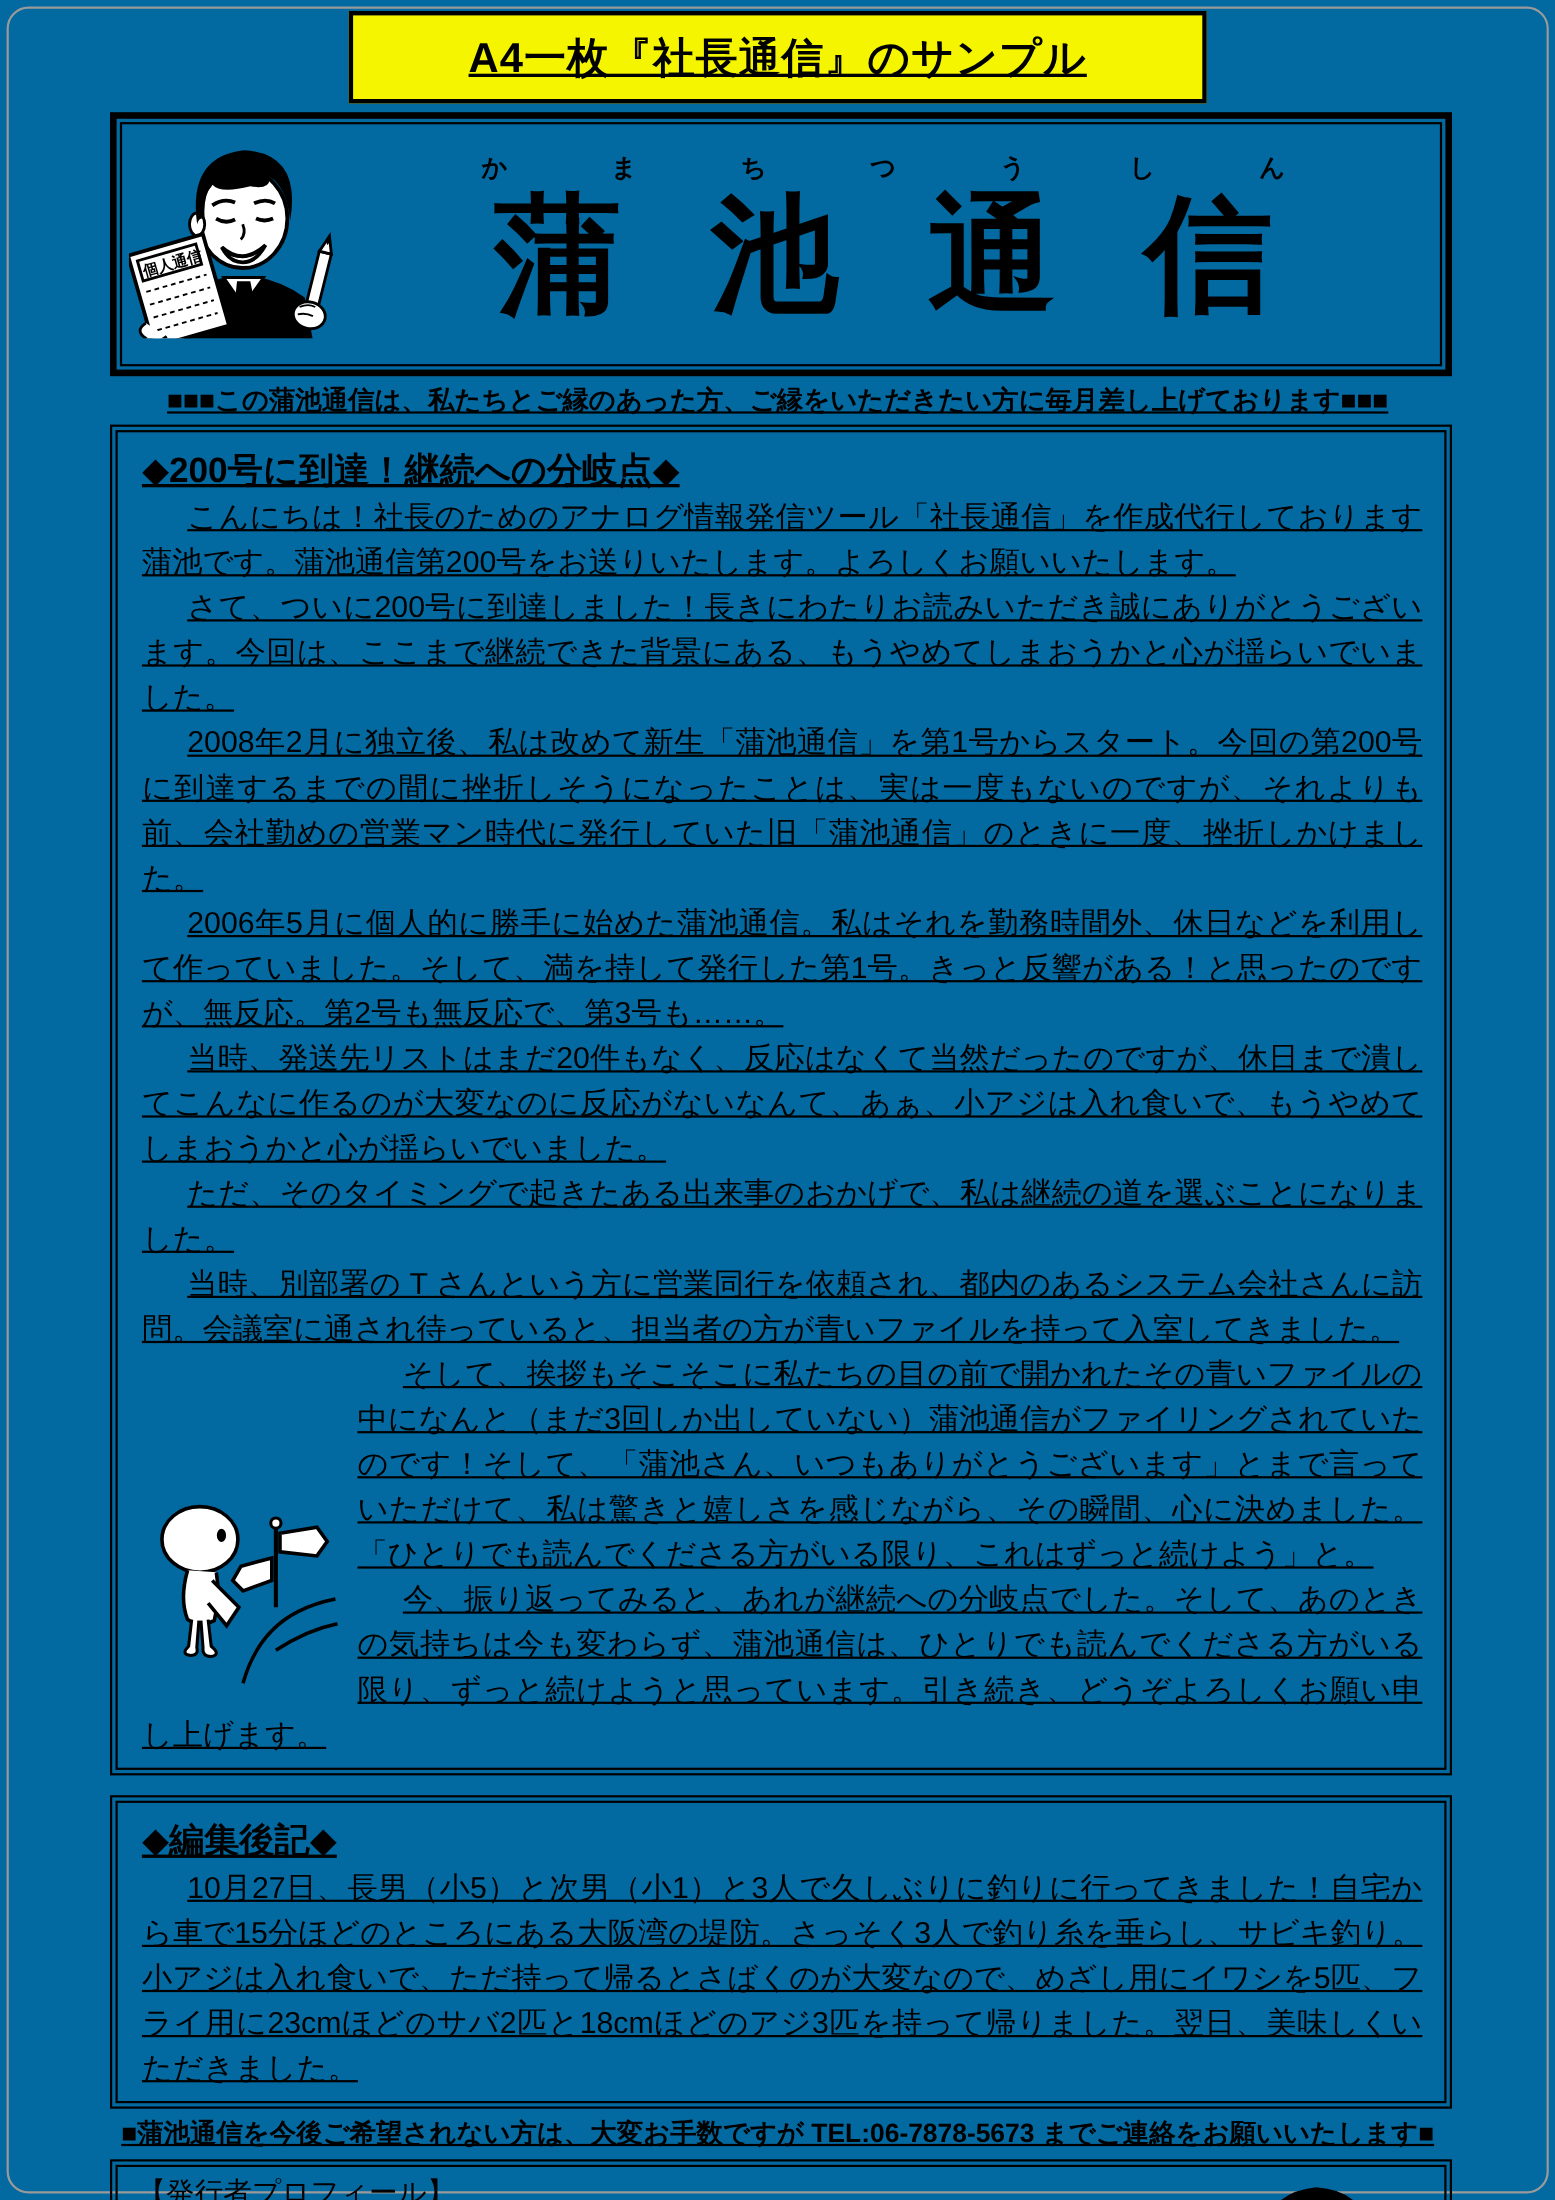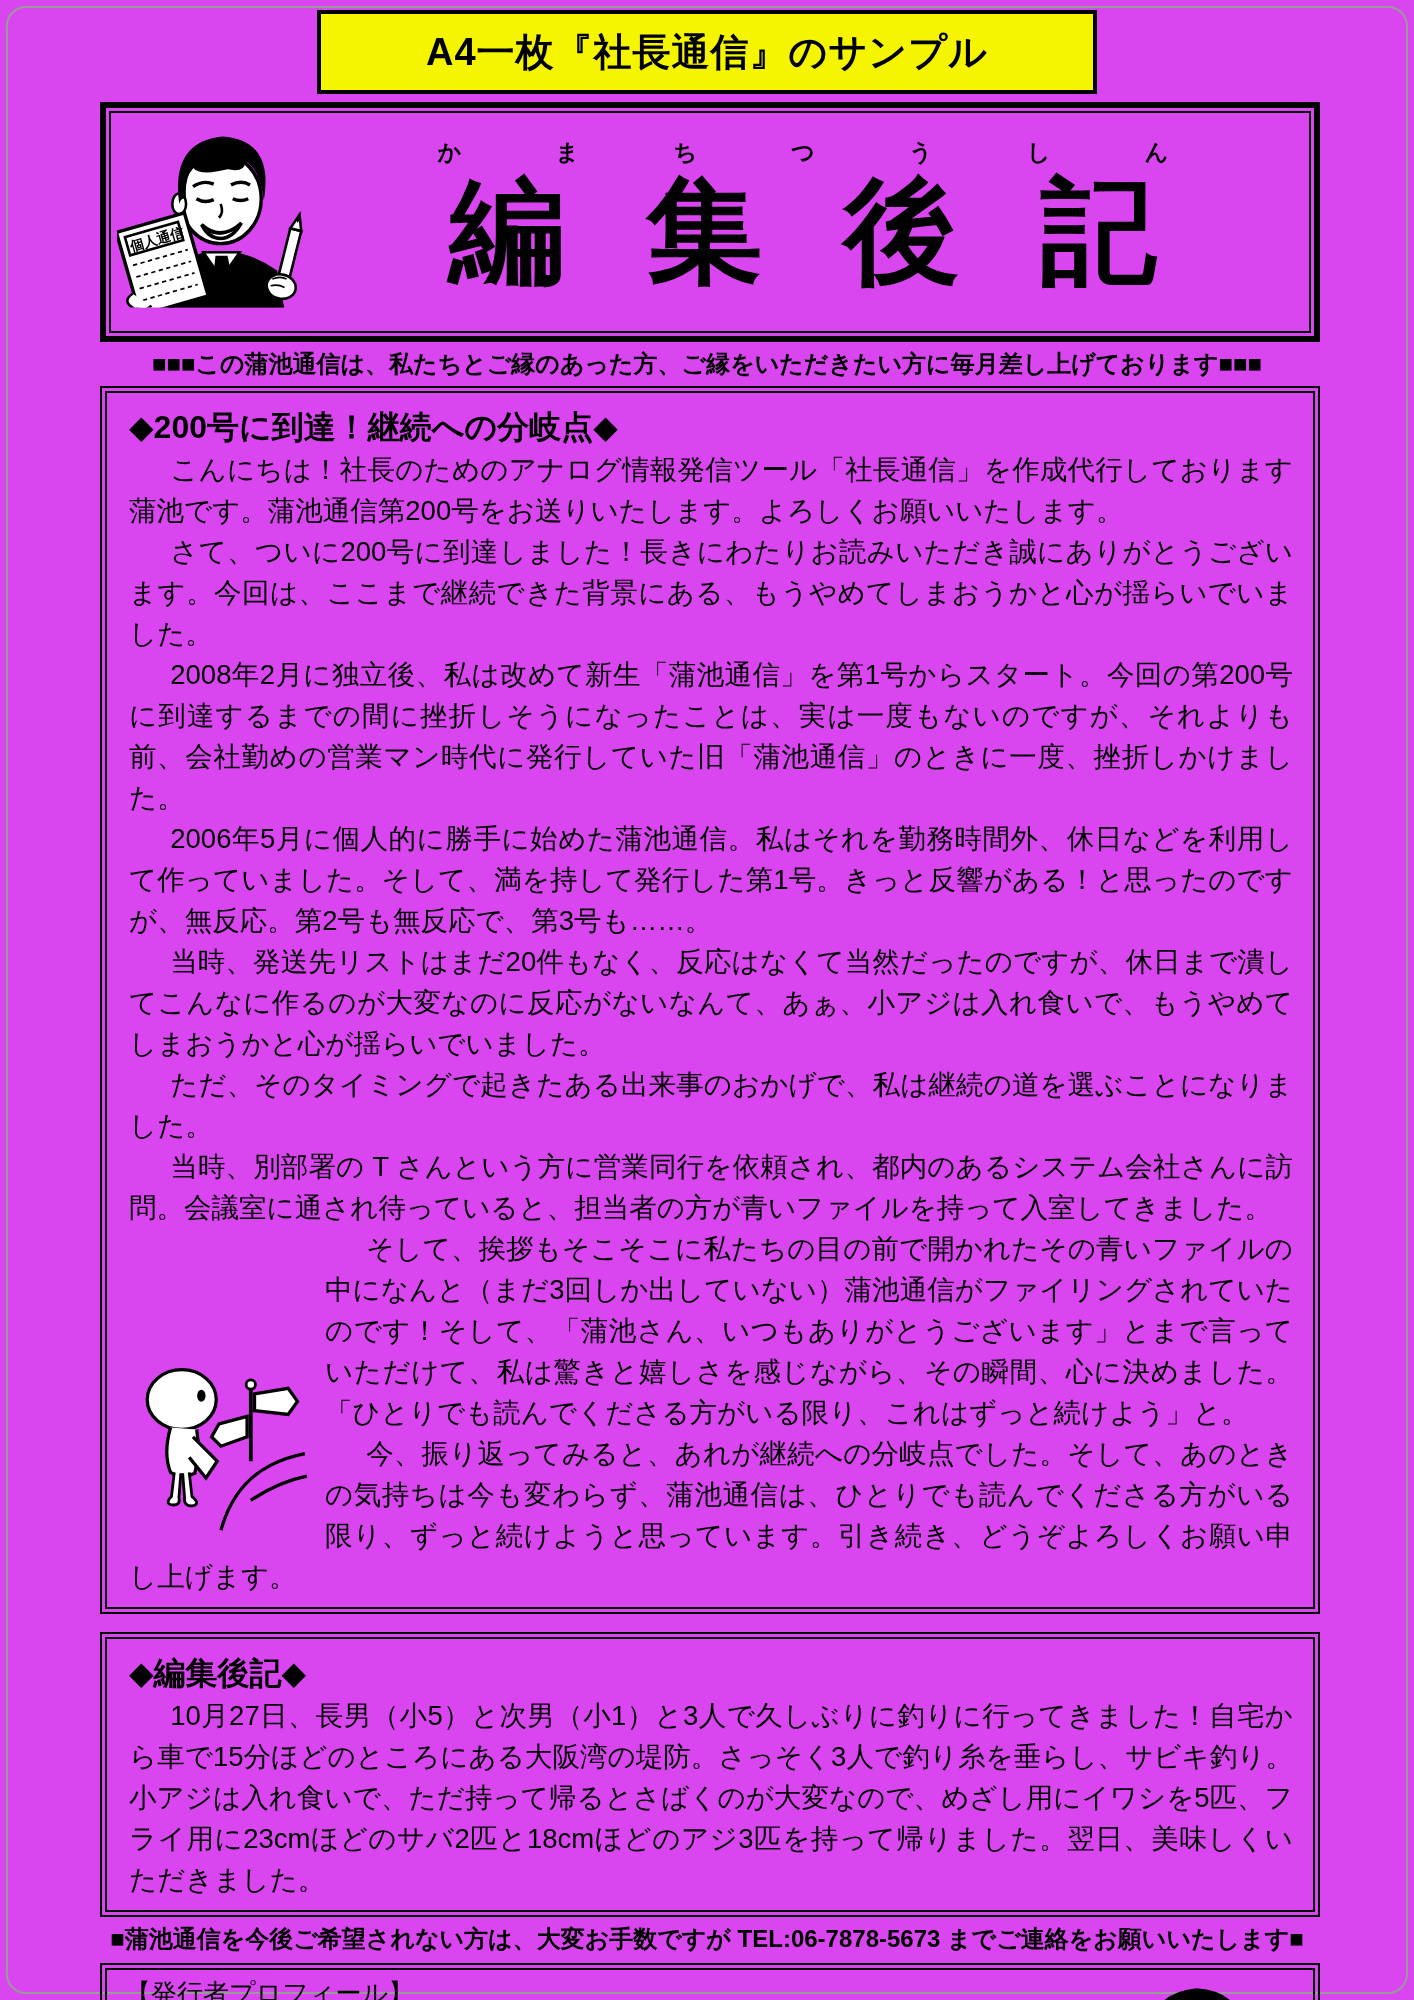--- a/index.html
+++ b/index.html
@@ -1,17 +1,17 @@
 <!DOCTYPE html>
 <html lang="ja"><head>
 <meta charset="utf-8">
 <style>
   html,body{margin:0;padding:0;background:#fff;}
   body{font-family:"Liberation Sans","DejaVu Sans",sans-serif;color:#000;}
-  .page{position:relative;width:1414px;height:2000px;background:#d946ef;overflow:hidden;}
+  .page{position:relative;width:1414px;height:2000px;background:#0369a1;overflow:hidden;text-decoration:underline;}
   .page-border{position:absolute;inset:6px;border:2px solid #9a9a9a;border-radius:20px;pointer-events:none;}
 
   
   .banner{width:772px;margin:10px auto 8px auto;background:#f5f500;border:4px solid #000;
           height:76px;display:flex;align-items:center;justify-content:center;
           font-size:38px;font-weight:600;letter-spacing:1px;}
 
   
   .masthead{margin:0 94px 0 100px;border:6px solid #000;}
   .masthead-inner{margin:3px;border:2px solid #000;display:flex;align-items:center;padding:4px 10px 16px 6px;height:198px;}
@@ -118,21 +118,21 @@
 
   <div class="masthead">
     <div class="masthead-inner">
       <div class="masthead-portrait">
         <svg width="190" height="198" viewBox="0 0 220 212">
           <use href="#portrait-man"></use>
         </svg>
       </div>
       <div class="masthead-center">
         <div><span class="furigana">かまちつうしん</span></div>
-        <div><span class="title-main">編集後記</span></div>
+        <div><span class="title-main">蒲池通信</span></div>
       </div>
     </div>
   </div>
 
   <div class="strip">
     <span>■■■この蒲池通信は、私たちとご縁のあった方、ご縁をいただきたい方に毎月差し上げております■■■</span>
   </div>
 
   <div class="dbox bodytext">
     <div class="section-title">◆200号に到達！継続への分岐点◆</div>

